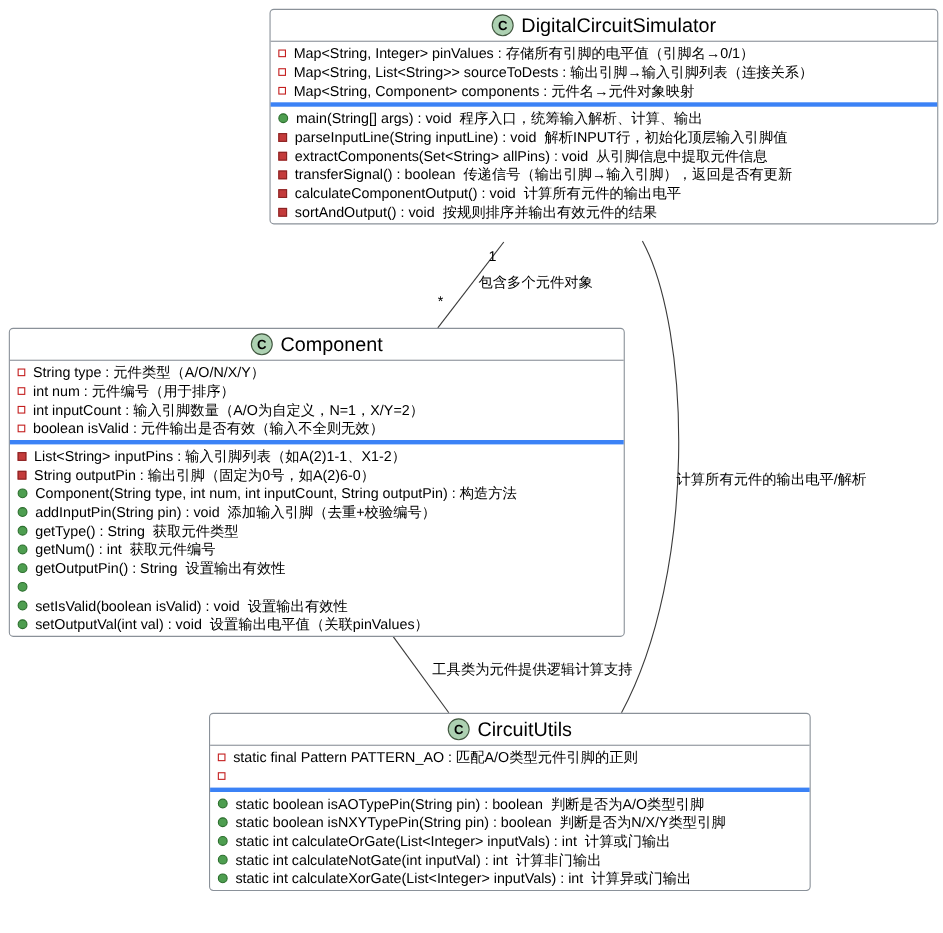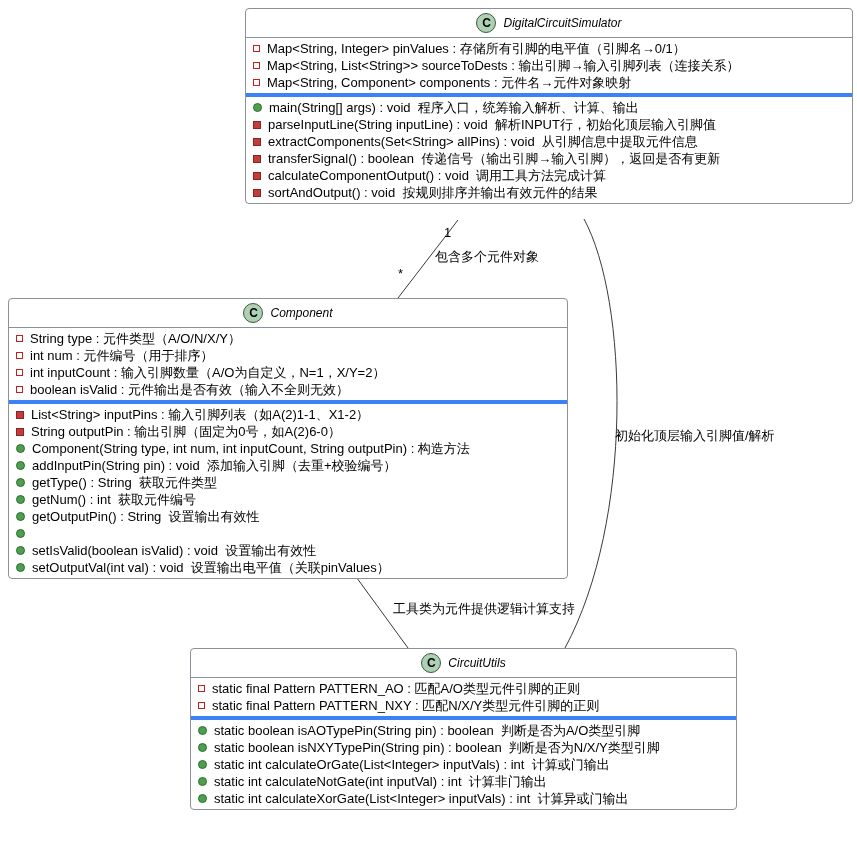--- a/index.html
+++ b/index.html
@@ -15,21 +15,21 @@
   }
   .uml-header {
     height:28px; display:flex; align-items:center; justify-content:center;
     gap:7px; border-bottom:1px solid #8a9199;
   }
   .circle-c {
     width:18px; height:18px; border-radius:50%; background:#ADD1B2;
     border:1px solid #41563f; display:flex; align-items:center; justify-content:center;
     font-weight:bold; font-size:12px; color:#000; flex:0 0 auto;
   }
-  .uml-title { font-size:12px;font-style:italic; }
+  .uml-title { font-size:18px; }
   .compartment { padding:2px 0;text-align:center; }
   .compartment.methods { border-top:4px solid #3b82f6; }
   .member { display:flex; align-items:center; height:17px; padding:0 5px 0 7px; gap:7px; }
   .mi { flex:0 0 auto; box-sizing:border-box; }
   .sq-open { width:7px; height:7px; border:1px solid #c41f1f; background:#fff; }
   .sq-fill { width:8px; height:8px; background:#c43b3b; border:1px solid #8a2424; }
   .circ   { width:9px; height:9px; border-radius:50%; background:#4e9e50; border:1px solid #2c6e2e; }
   .mtext { font-size:13px; white-space:pre; line-height:17px; }
   .edge-label { position:absolute; font-size:13px; white-space:pre; line-height:16px; }
 </style>
@@ -41,21 +41,21 @@
   <svg class="edges" width="857" height="848" viewBox="0 0 857 848">
     <path d="M458,220 L398,298" fill="none" stroke="#3a3a3a" stroke-width="1"></path>
     <path d="M354,574 L408,648" fill="none" stroke="#3a3a3a" stroke-width="1"></path>
     <path d="M584,219 C628,300 634,520 565,648" fill="none" stroke="#3a3a3a" stroke-width="1"></path>
   </svg>
 
   <div class="edge-label" style="left:444px; top:225px;">1</div>
   <div class="edge-label" style="left:435px; top:249px;">包含多个元件对象</div>
   <div class="edge-label" style="left:398px; top:266px;">*</div>
   <div class="edge-label" style="left:393px; top:601px;">工具类为元件提供逻辑计算支持</div>
-  <div class="edge-label" style="left:615px; top:428px;">初始化顶层输入引脚值/解析</div>
+  <div class="edge-label" style="left:615px; top:428px;">计算所有元件的输出电平/解析</div>
 
   <div class="uml-class" style="left:245px; top:8px; width:608px;">
     <div class="uml-header">
       <span class="circle-c">C</span>
       <span class="uml-title">DigitalCircuitSimulator</span>
     </div>
     <div class="compartment fields">
       <div class="member">
           <span class="mi sq-open"></span>
           <span class="mtext">Map&lt;String, Integer&gt; pinValues : 存储所有引脚的电平值（引脚名→0/1）</span>
@@ -81,21 +81,21 @@
       <div class="member">
           <span class="mi sq-fill"></span>
           <span class="mtext">extractComponents(Set&lt;String&gt; allPins) : void  从引脚信息中提取元件信息</span>
         </div>
       <div class="member">
           <span class="mi sq-fill"></span>
           <span class="mtext">transferSignal() : boolean  传递信号（输出引脚→输入引脚），返回是否有更新</span>
         </div>
       <div class="member">
           <span class="mi sq-fill"></span>
-          <span class="mtext">calculateComponentOutput() : void  调用工具方法完成计算</span>
+          <span class="mtext">calculateComponentOutput() : void  计算所有元件的输出电平</span>
         </div>
       <div class="member">
           <span class="mi sq-fill"></span>
           <span class="mtext">sortAndOutput() : void  按规则排序并输出有效元件的结果</span>
         </div>
     </div>
   </div>
 
   <div class="uml-class" style="left:8px; top:298px; width:560px;">
     <div class="uml-header">
@@ -168,21 +168,20 @@
       <span class="circle-c">C</span>
       <span class="uml-title">CircuitUtils</span>
     </div>
     <div class="compartment fields">
       <div class="member">
           <span class="mi sq-open"></span>
           <span class="mtext">static final Pattern PATTERN_AO : 匹配A/O类型元件引脚的正则</span>
         </div>
       <div class="member">
           <span class="mi sq-open"></span>
-          <span class="mtext">static final Pattern PATTERN_NXY : 匹配N/X/Y类型元件引脚的正则</span>
         </div>
     </div>
     <div class="compartment methods">
       <div class="member">
           <span class="mi circ"></span>
           <span class="mtext">static boolean isAOTypePin(String pin) : boolean  判断是否为A/O类型引脚</span>
         </div>
       <div class="member">
           <span class="mi circ"></span>
           <span class="mtext">static boolean isNXYTypePin(String pin) : boolean  判断是否为N/X/Y类型引脚</span>

